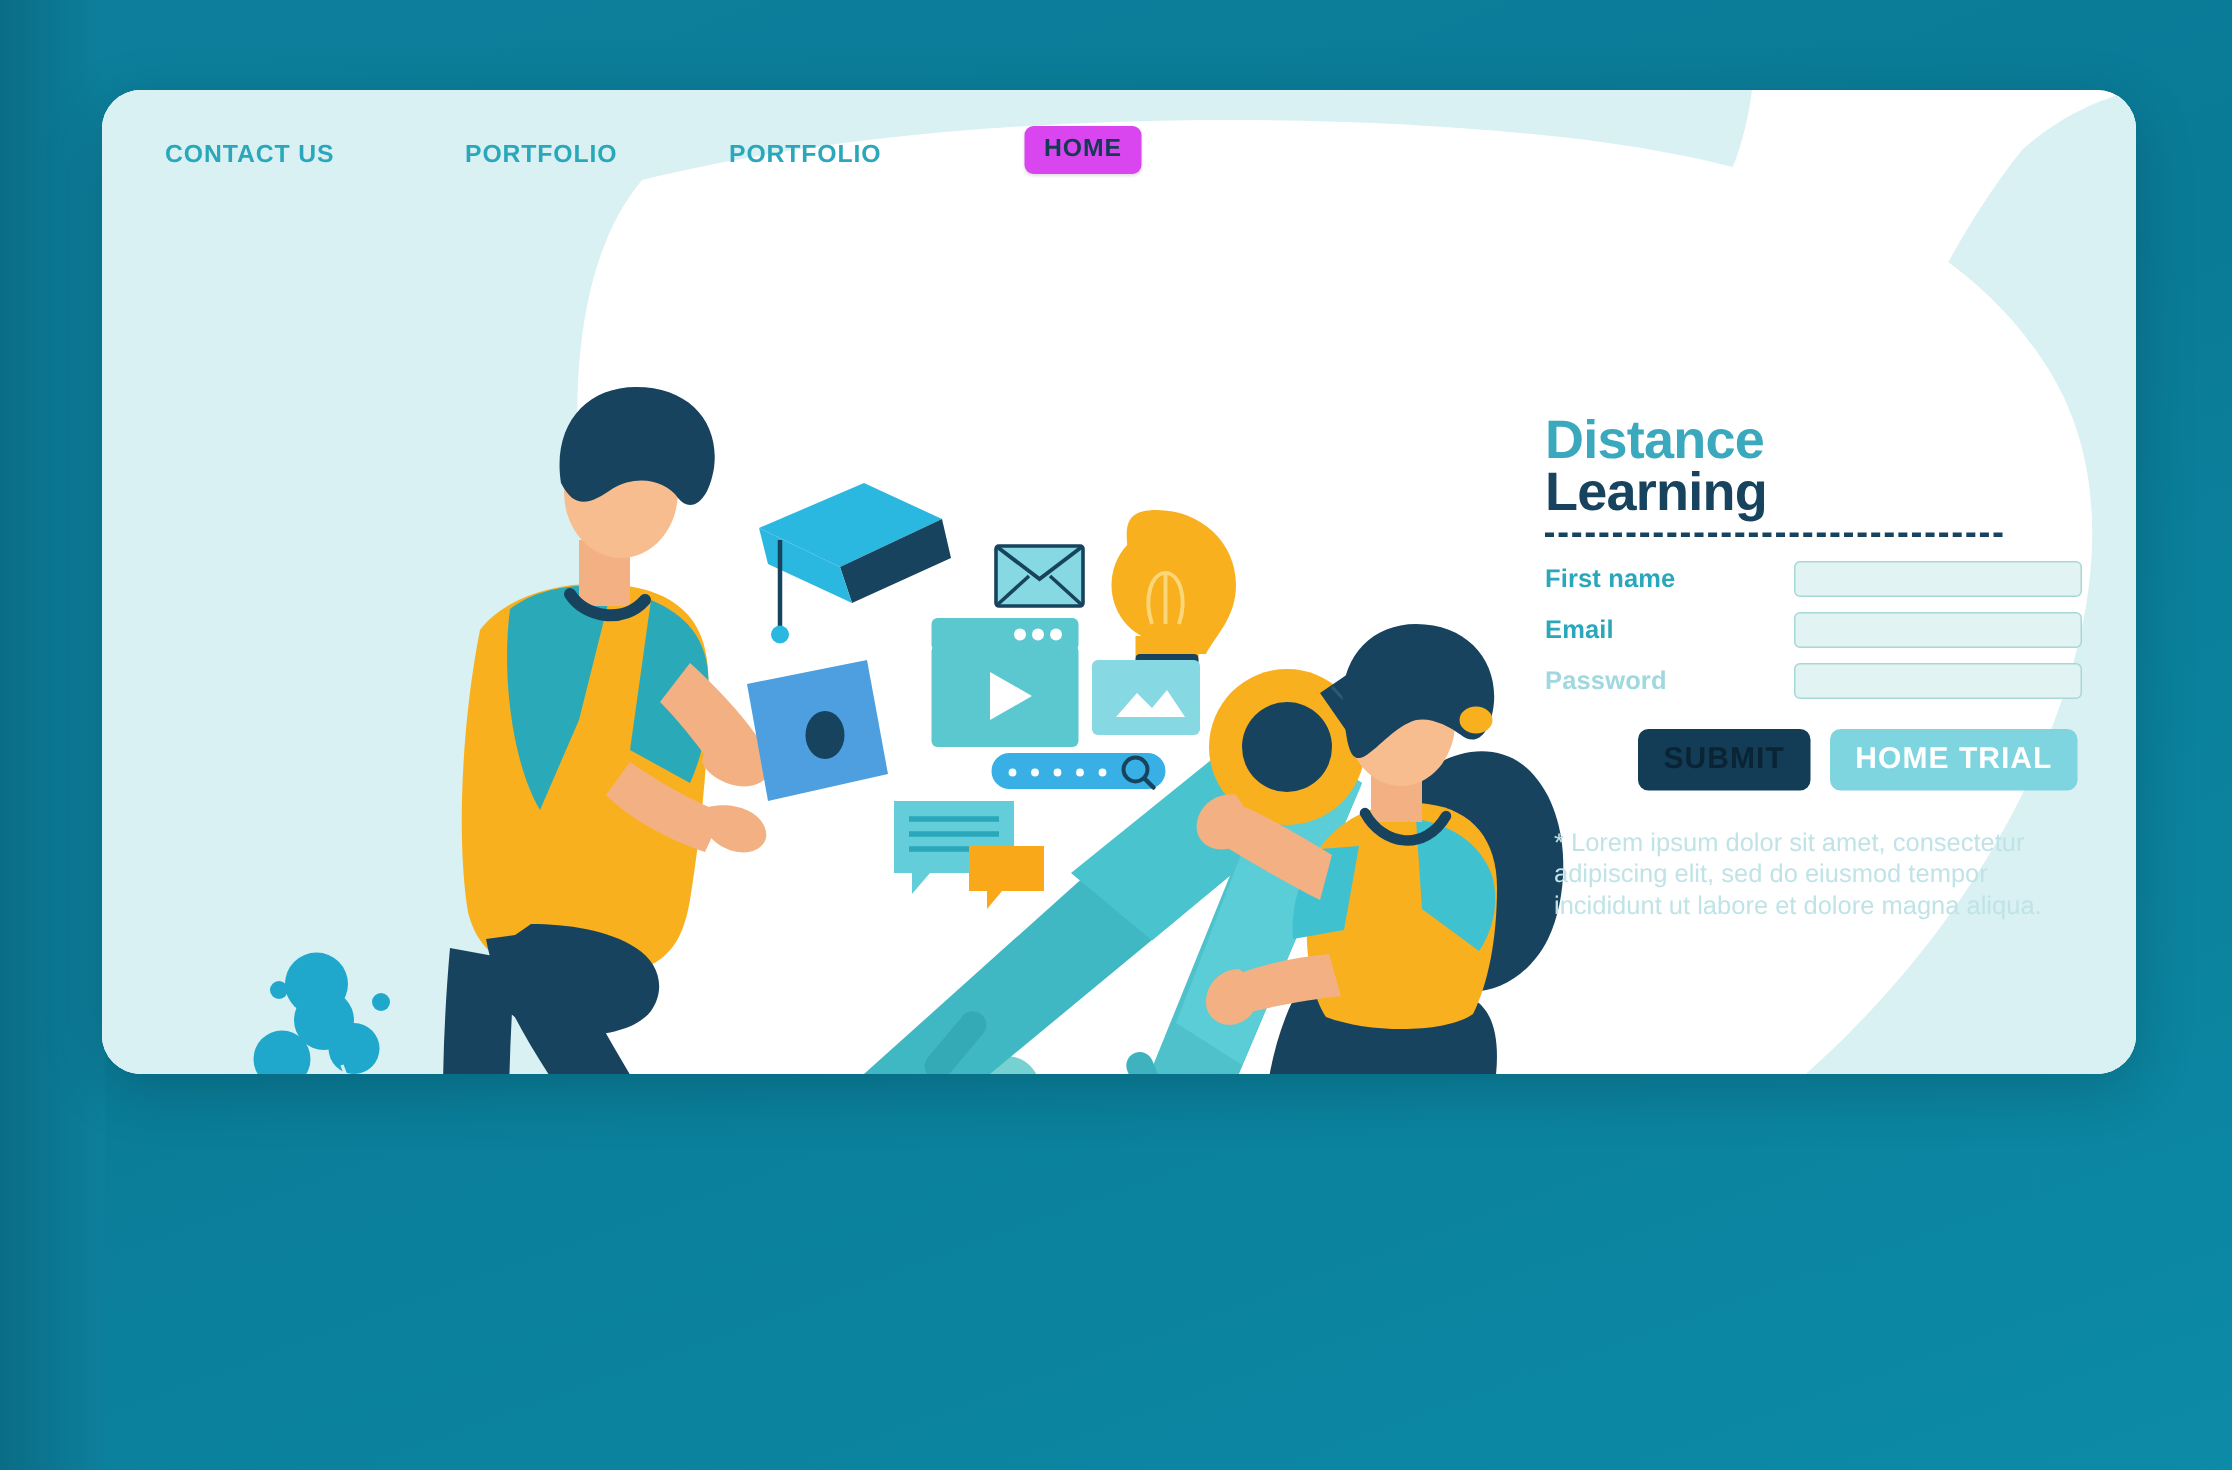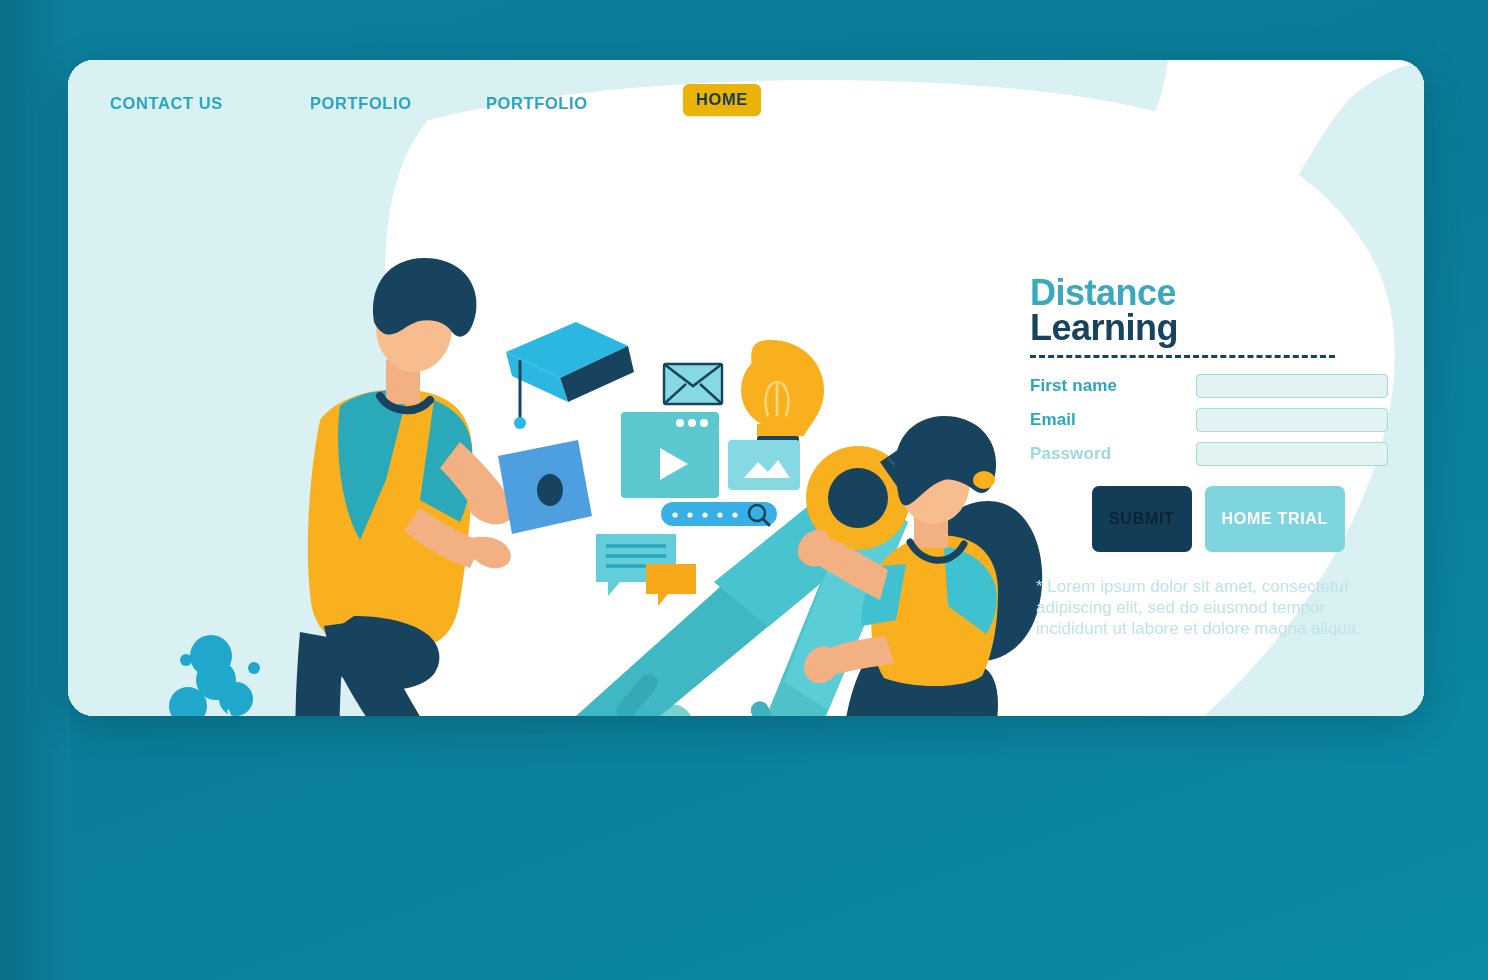--- a/index.html
+++ b/index.html
@@ -35,21 +35,21 @@
   .nav-item{
     position:absolute;top:0;height:30px;line-height:30px;
     font-size:16.5px;font-weight:bold;letter-spacing:.6px;
     color:#2ba7bc;white-space:nowrap;cursor:pointer;
   }
   .nav-item.i0{left:42px;}
   .nav-item.i1{left:242px;}
   .nav-item.i2{left:418px;}
   .nav-home{
     position:absolute;left:615px;top:-4px;
-    background:#eab308;color:#123b54;
+    background:#d946ef;color:#123b54;
     font-size:16.5px;font-weight:bold;letter-spacing:.6px;
     padding:6px 13px 7px;border-radius:6px;cursor:pointer;
     box-shadow:0 1px 2px rgba(0,0,0,.12);
   }
 
   
   .panel{position:absolute;left:962px;top:215px;width:380px;z-index:40;}
   .h1{
     font-size:36px;font-weight:bold;line-height:.98;
     letter-spacing:-0.5px;margin:0;
@@ -68,22 +68,22 @@
   .form-label.dim{color:#9fd8de;}
   .form-input{
     width:192px;height:24px;box-sizing:border-box;
     background:#e2f3f3;border:1.6px solid #a8d7d8;border-radius:4px;
     outline:none;padding:0 6px;font-size:13px;color:#17435f;
     font-family:"Liberation Sans", sans-serif;
   }
   .btn-row{display:flex;gap:13px;margin:20px 0 0 62px;}
   .btn{
     border:none;border-radius:7px;cursor:pointer;
-    font-size:16px;font-weight:bold;letter-spacing:.7px;
-    padding:24px 17px;font-family:"Liberation Sans", sans-serif;
+    font-size:20px;font-weight:bold;letter-spacing:.7px;
+    padding:9px 17px;font-family:"Liberation Sans", sans-serif;
   }
   .btn-submit{background:#133c56;color:#0b2435;}
   .btn-trial{background:#7ed5e0;color:#ffffff;}
   .note{
     margin:24px 0 0 6px;width:355px;
     font-size:17px;line-height:1.25;color:#bfe3e6;
   }
 
   
   .illo{position:absolute;left:0;top:0;width:1356px;height:858px;z-index:20;}

